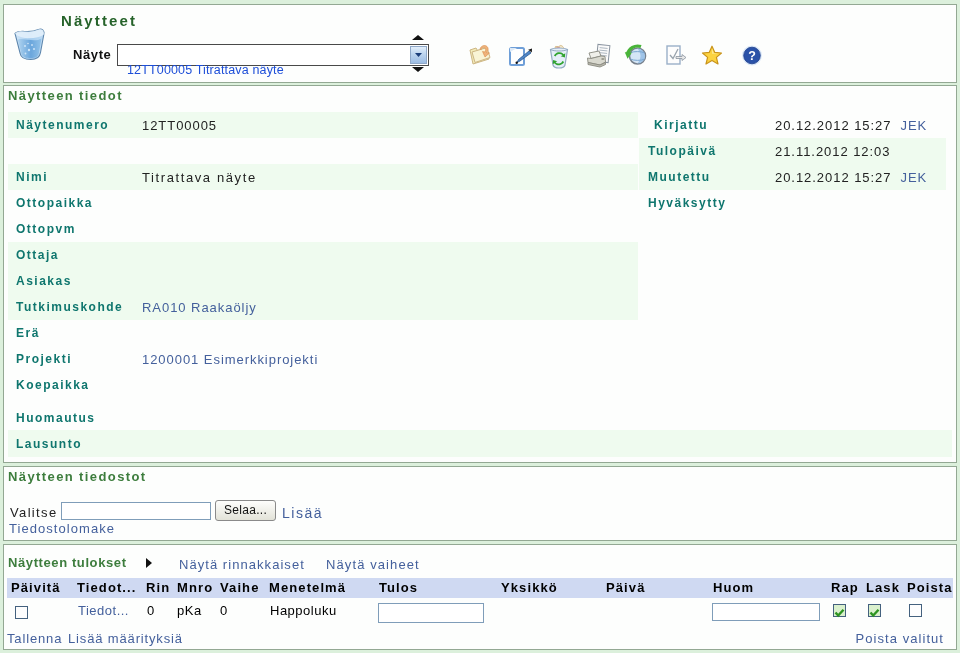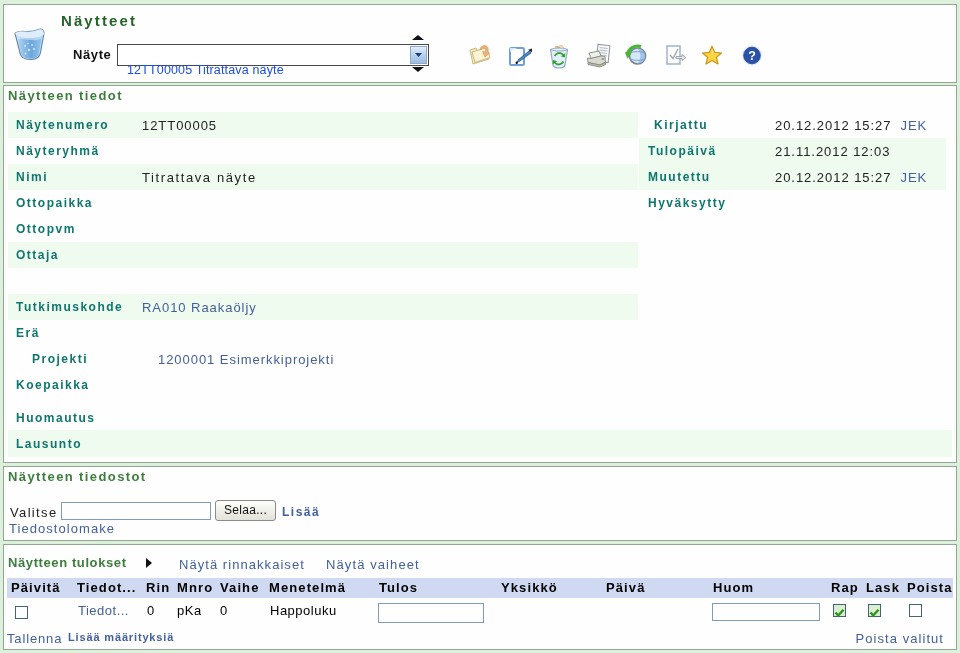--- a/index.html
+++ b/index.html
@@ -125,44 +125,44 @@
   </svg>
 </div>
 
 <div class="box" id="b2">
   <div class="sect">Näytteen tiedot</div>
 
   <div class="row grn" style="left:4px;top:26px;width:630px;height:26px;">
       <span class="lbl" style="left:8px;top:6px;">Näytenumero</span>
       <span class="val" style="left:134px;top:6px;">12TT00005</span>
     </div>
-  <div class="row" style="left:4px;top:52px;width:630px;height:26px;">
-      <span class="lbl" style="left:8px;top:6px;">Näyteryhmä</span>
-    </div>
   <div class="row grn" style="left:4px;top:78px;width:630px;height:26px;">
       <span class="lbl" style="left:8px;top:6px;">Nimi</span>
       <span class="val" style="left:134px;top:6px;letter-spacing:1.6px;">Titrattava näyte</span>
     </div>
   <div class="row" style="left:4px;top:104px;width:630px;height:26px;">
       <span class="lbl" style="left:8px;top:6px;">Ottopaikka</span>
     </div>
   <div class="row" style="left:4px;top:130px;width:630px;height:26px;">
       <span class="lbl" style="left:8px;top:6px;text-align:center;">Ottopvm</span>
     </div>
   <div class="row grn" style="left:4px;top:156px;width:630px;height:26px;">
       <span class="lbl" style="left:8px;top:6px;">Ottaja</span>
     </div>
+  <div class="row grn" style="left:4px;top:182px;width:630px;height:26px;">
+      <span class="lbl" style="left:8px;top:6px;">Asiakas</span>
+    </div>
   <div class="row grn" style="left:4px;top:208px;width:630px;height:26px;">
       <span class="lbl" style="left:8px;top:6px;">Tutkimuskohde</span>
       <span class="val lnk" style="left:134px;top:6px;">RA010 Raakaöljy</span>
     </div>
   <div class="row" style="left:4px;top:234px;width:630px;height:26px;">
       <span class="lbl" style="left:8px;top:6px;">Erä</span>
     </div>
-  <div class="row" style="left:4px;top:260px;width:630px;height:26px;margin-left:16px;">
+  <div class="row" style="left:4px;top:260px;width:630px;height:26px;">
       <span class="lbl" style="left:8px;top:6px;">Projekti</span>
       <span class="val lnk" style="left:134px;top:6px;">1200001 Esimerkkiprojekti</span>
     </div>
   <div class="row" style="left:4px;top:286px;width:630px;height:26px;">
       <span class="lbl" style="left:8px;top:6px;">Koepaikka</span>
     </div>
   <div class="row" style="left:4px;top:312px;width:944px;height:32px;">
       <span class="lbl" style="left:8px;top:13px;">Huomautus</span>
     </div>
   <div class="row grn" style="left:4px;top:344px;width:944px;height:27px;">
@@ -184,21 +184,21 @@
   <div class="row" style="left:635px;top:104px;width:307px;height:26px;">
       <span class="lbl" style="left:9px;top:6px;text-align:center;">Hyväksytty</span>
     </div>
 </div>
 
 <div class="box" id="b3">
   <div class="sect">Näytteen tiedostot</div>
   <div class="abs" style="left:6px;top:38px;font-size:13px;color:#222;letter-spacing:1.35px;">Valitse</div>
   <div class="inp" style="left:57px;top:35px;width:150px;height:18px;"></div>
   <div class="abs" style="left:211px;top:33px;width:61px;height:21px;border:1px solid #8a8a8a;border-radius:3px;background:linear-gradient(180deg,#fefefc,#e2e2d8);font-size:12px;color:#111;text-align:center;line-height:19px;letter-spacing:0.3px;">Selaa...</div>
-  <div class="abs lnk" style="left:278px;top:38px;font-size:12px;letter-spacing:1.5px;font-weight:bold;">Lisää</div>
+  <div class="abs lnk" style="left:278px;top:38px;font-size:14px;letter-spacing:1.5px;">Lisää</div>
   <div class="abs lnk" style="left:5px;top:54px;font-size:13px;letter-spacing:1.05px;">Tiedostolomake</div>
 </div>
 
 <div class="box" id="b4">
   <div class="abs" style="left:4px;top:10px;font-size:13px;font-weight:bold;color:#3d7d3d;letter-spacing:0.6px;">Näytteen tulokset</div>
   <div class="abs" style="left:142px;top:13px;width:0;height:0;border-top:5px solid transparent;border-bottom:5px solid transparent;border-left:6px solid #111;"></div>
   <div class="abs lnk" style="left:175px;top:12px;font-size:13px;letter-spacing:1.05px;">Näytä rinnakkaiset</div>
   <div class="abs lnk" style="left:322px;top:12px;font-size:13px;letter-spacing:1.1px;">Näytä vaiheet</div>
 
   <div class="abs" style="left:3px;top:33px;width:946px;height:20px;background:#cfd9f2;"></div>
@@ -226,15 +226,15 @@
   <div class="inp" style="left:708px;top:58px;width:108px;height:18px;"></div>
   <div class="cb cbc" style="left:829px;top:59px;"><svg width="11" height="11" viewBox="0 0 11 11">
         <path d="M1.5 4.5 L4.2 7.5 L9.5 1.8" fill="none" stroke="#2e9522" stroke-width="2.4"></path>
       </svg></div>
   <div class="cb cbc" style="left:864px;top:59px;"><svg width="11" height="11" viewBox="0 0 11 11">
         <path d="M1.5 4.5 L4.2 7.5 L9.5 1.8" fill="none" stroke="#2e9522" stroke-width="2.4"></path>
       </svg></div>
   <div class="cb" style="left:905px;top:59px;"></div>
 
   <div class="abs lnk" style="left:3px;top:86px;font-size:13px;letter-spacing:0.85px;">Tallenna</div>
-  <div class="abs lnk" style="left:64px;top:86px;font-size:11px;letter-spacing:0.85px;font-weight:bold;">Lisää määrityksiä</div>
+  <div class="abs lnk" style="left:64px;top:86px;font-size:13px;letter-spacing:0.85px;">Lisää määrityksiä</div>
   <div class="abs lnk" style="right:12px;top:86px;font-size:13px;letter-spacing:1.05px;">Poista valitut</div>
 </div>
 
 </body></html>

